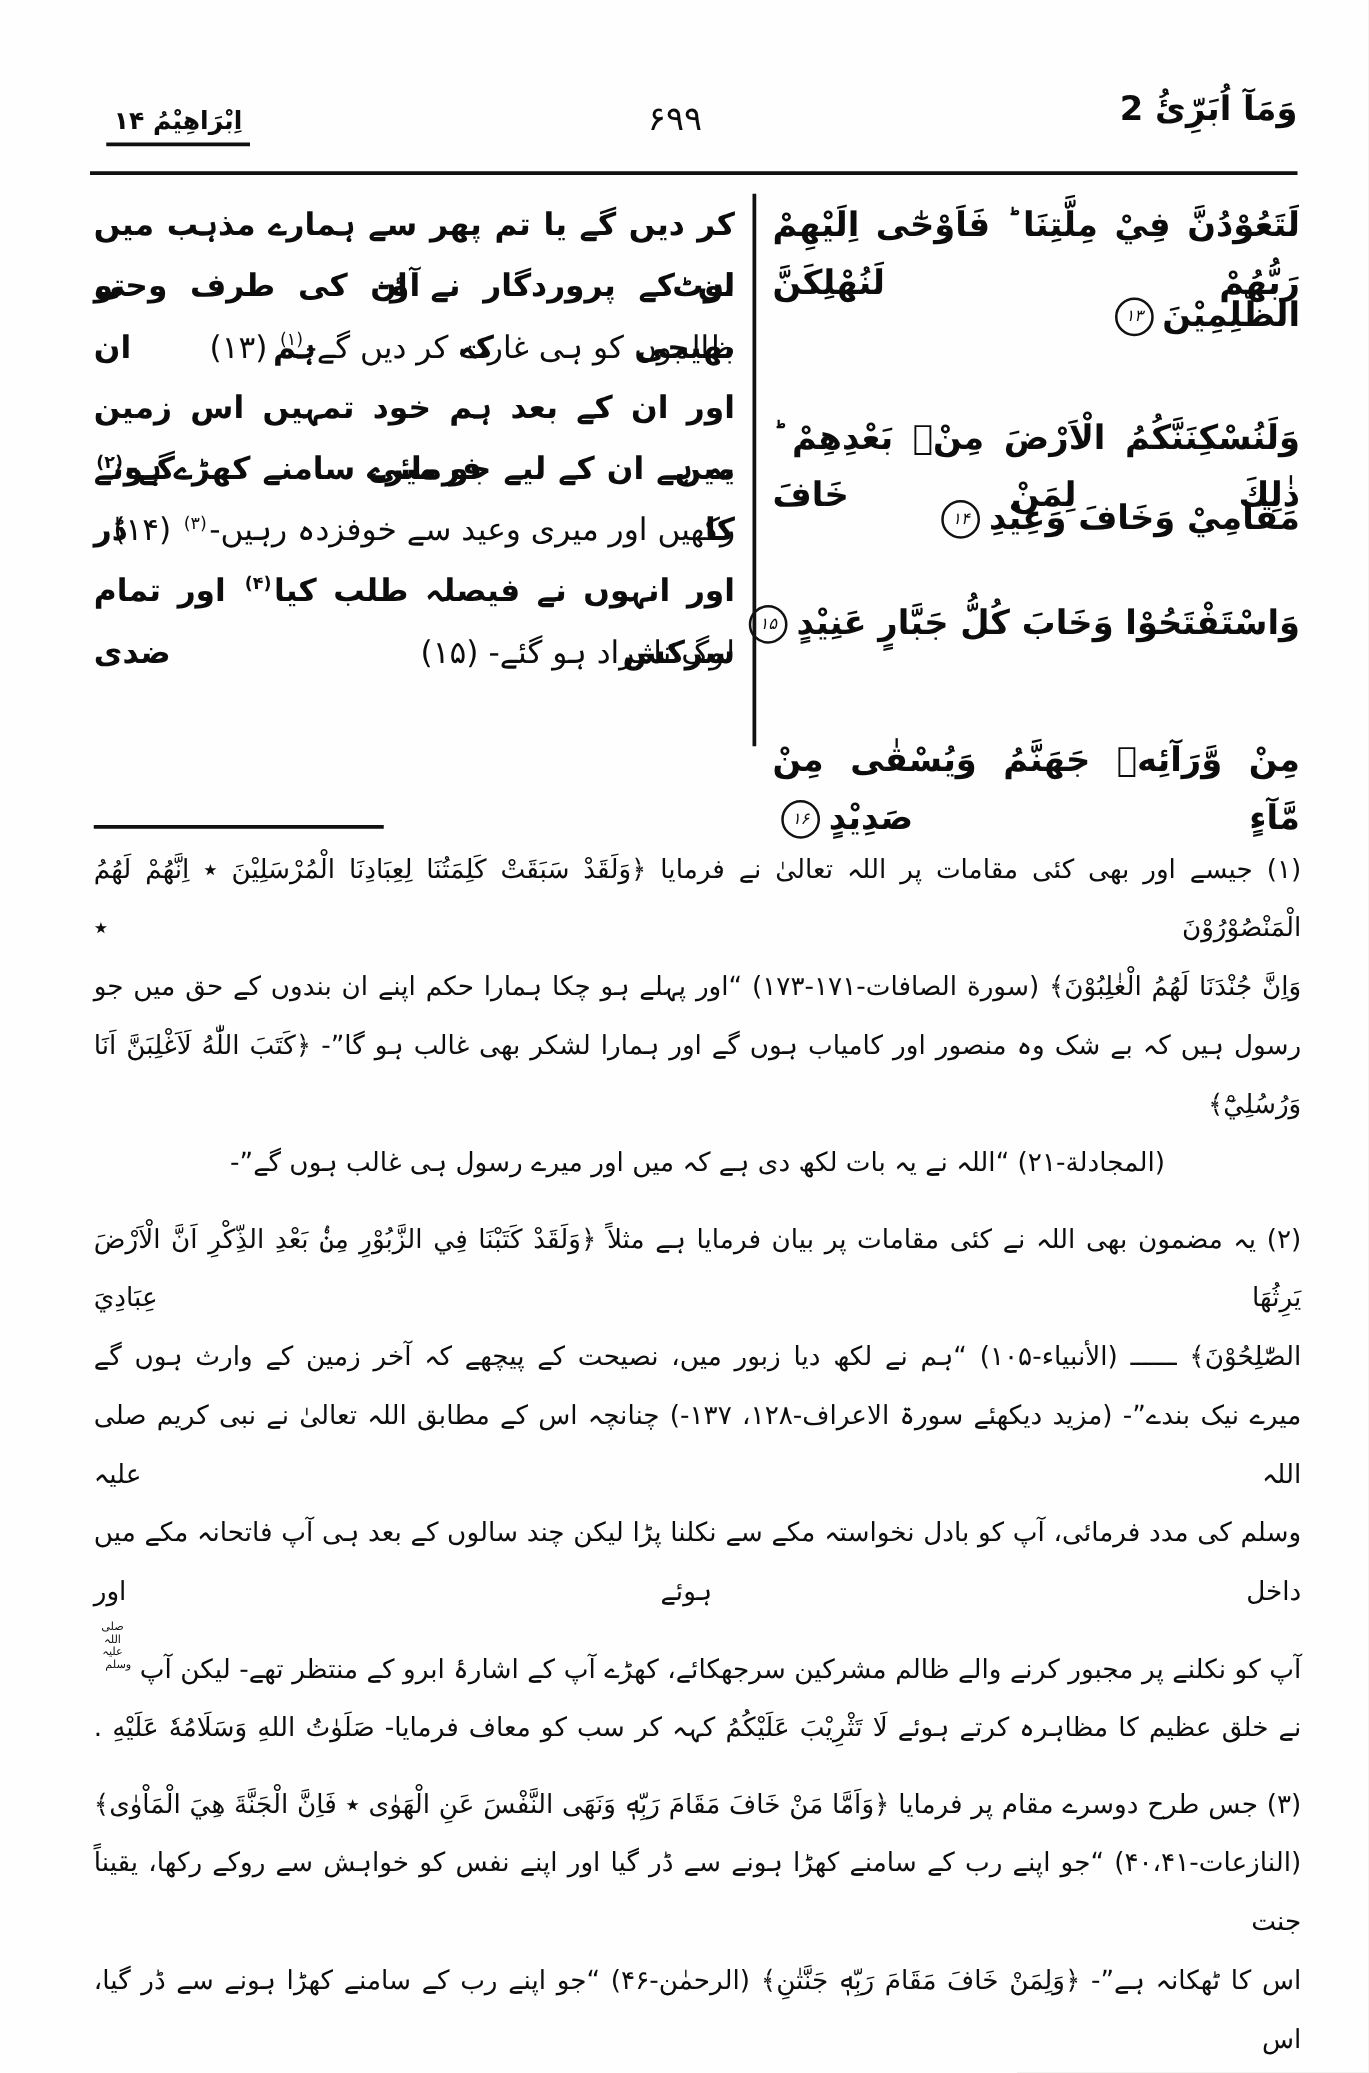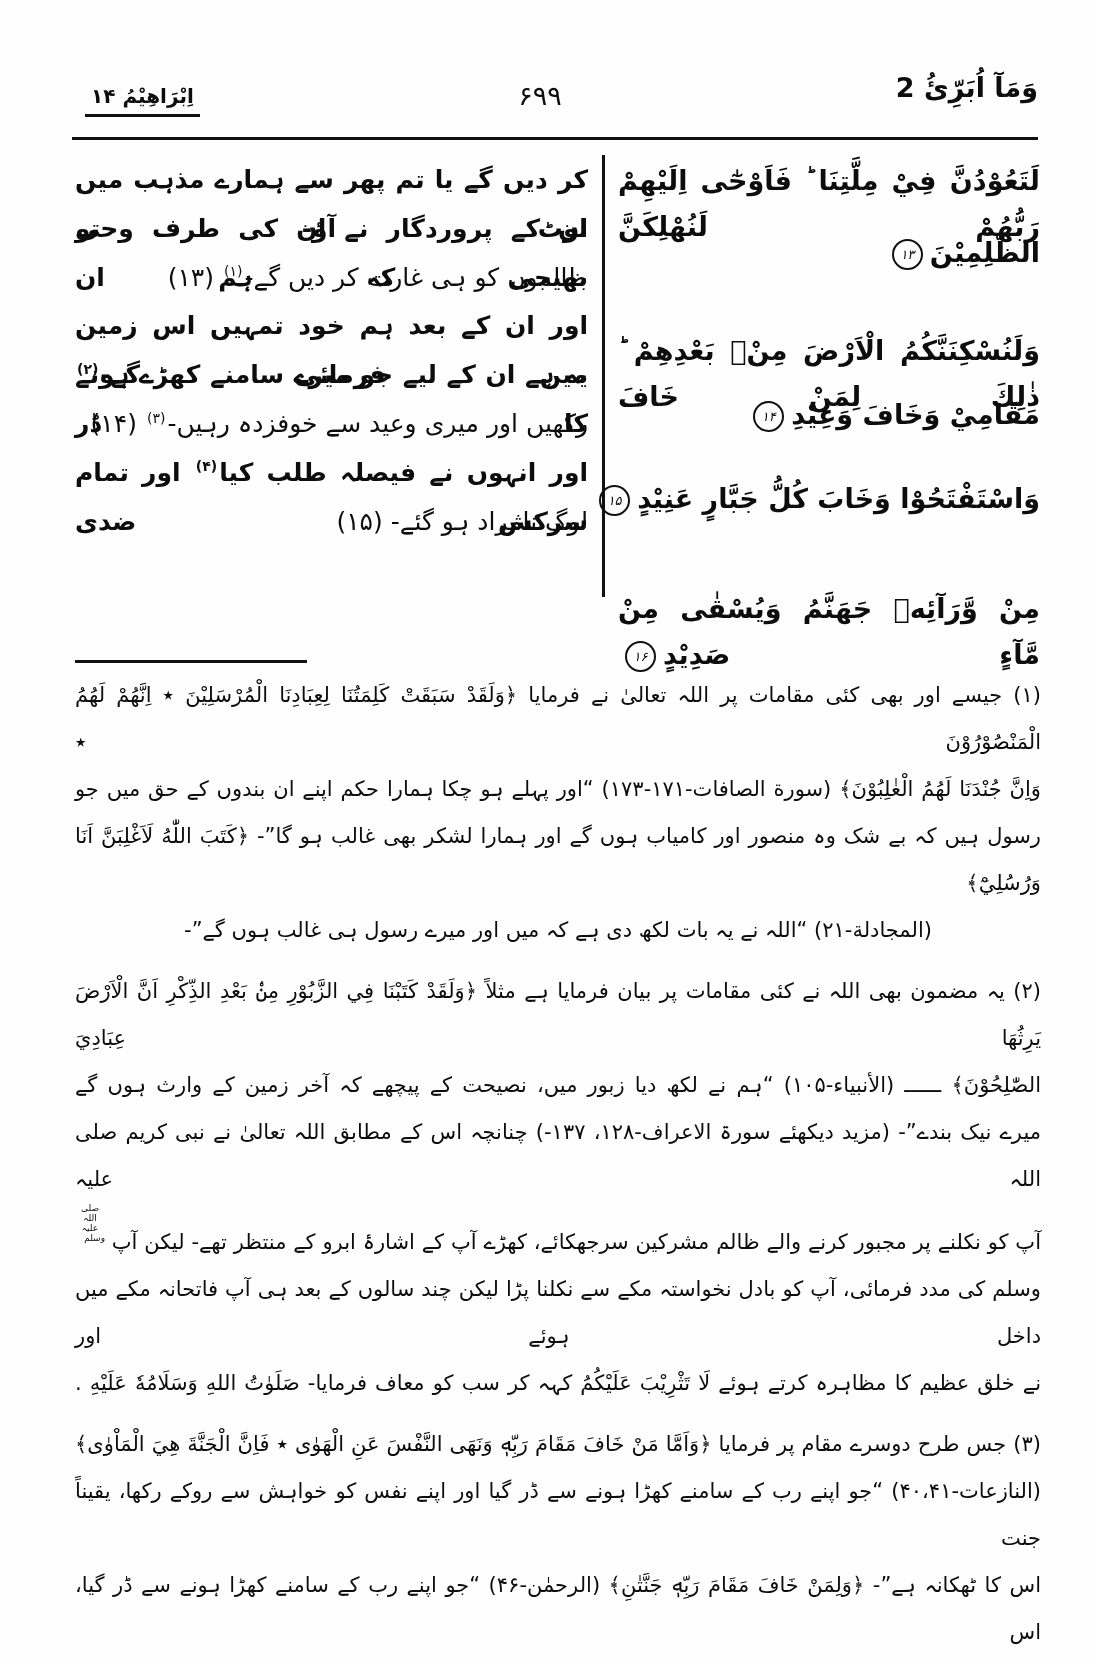--- a/index.html
+++ b/index.html
@@ -98,22 +98,22 @@
       <div class="fn-line fn-just">(۱) جیسے اور بھی کئی مقامات پر اللہ تعالیٰ نے فرمایا ﴿وَلَقَدْ سَبَقَتْ كَلِمَتُنَا لِعِبَادِنَا الْمُرْسَلِيْنَ ٭ اِنَّهُمْ لَهُمُ الْمَنْصُوْرُوْنَ ٭</div>
       <div class="fn-line fn-just">وَاِنَّ جُنْدَنَا لَهُمُ الْغٰلِبُوْنَ﴾ (سورة الصافات-۱۷۱-۱۷۳) “اور پہلے ہو چکا ہمارا حکم اپنے ان بندوں کے حق میں جو</div>
       <div class="fn-line fn-just">رسول ہیں کہ بے شک وہ منصور اور کامیاب ہوں گے اور ہمارا لشکر بھی غالب ہو گا”- ﴿كَتَبَ اللّٰهُ لَاَغْلِبَنَّ اَنَا وَرُسُلِيْٓ﴾</div>
       <div class="fn-line fn-end">(المجادلة-۲۱) “اللہ نے یہ بات لکھ دی ہے کہ میں اور میرے رسول ہی غالب ہوں گے”-</div>
     </div>
 
     <div class="fn">
       <div class="fn-line fn-just">(۲) یہ مضمون بھی اللہ نے کئی مقامات پر بیان فرمایا ہے مثلاً ﴿وَلَقَدْ كَتَبْنَا فِي الزَّبُوْرِ مِنْۢ بَعْدِ الذِّكْرِ اَنَّ الْاَرْضَ يَرِثُهَا عِبَادِيَ</div>
       <div class="fn-line fn-just">الصّٰلِحُوْنَ﴾ ــــــ (الأنبياء-۱۰۵) “ہم نے لکھ دیا زبور میں، نصیحت کے پیچھے کہ آخر زمین کے وارث ہوں گے</div>
       <div class="fn-line fn-just">میرے نیک بندے”- (مزید دیکھئے سورۃ الاعراف-۱۲۸، ۱۳۷-) چنانچہ اس کے مطابق اللہ تعالیٰ نے نبی کریم صلی اللہ علیہ</div>
+      <div class="fn-line fn-just">وسلم کی مدد فرمائی، آپ کو بادل نخواستہ مکے سے نکلنا پڑا لیکن چند سالوں کے بعد ہی آپ فاتحانہ مکے میں داخل ہوئے اور</div>
       <div class="fn-line fn-just"><span>آپ کو نکلنے پر مجبور کرنے والے ظالم مشرکین سرجھکائے، کھڑے آپ کے اشارۂ ابرو کے منتظر تھے- لیکن آپ</span> <span class="saw-mark">صلی اللہ علیہ وسلم</span></div>
-      <div class="fn-line fn-just">وسلم کی مدد فرمائی، آپ کو بادل نخواستہ مکے سے نکلنا پڑا لیکن چند سالوں کے بعد ہی آپ فاتحانہ مکے میں داخل ہوئے اور</div>
       <div class="fn-line fn-just">نے خلق عظیم کا مظاہرہ کرتے ہوئے لَا تَثْرِيْبَ عَلَيْكُمُ کہہ کر سب کو معاف فرمایا- صَلَوٰتُ اللهِ وَسَلَامُهٗ عَلَيْهِ .</div>
     </div>
 
     <div class="fn">
       <div class="fn-line fn-just">(۳) جس طرح دوسرے مقام پر فرمایا ﴿وَاَمَّا مَنْ خَافَ مَقَامَ رَبِّهٖ وَنَهَى النَّفْسَ عَنِ الْهَوٰى ٭ فَاِنَّ الْجَنَّةَ هِيَ الْمَاْوٰى﴾</div>
       <div class="fn-line fn-just">(النازعات-۴۰،۴۱) “جو اپنے رب کے سامنے کھڑا ہونے سے ڈر گیا اور اپنے نفس کو خواہش سے روکے رکھا، یقیناً جنت</div>
       <div class="fn-line fn-just">اس کا ٹھکانہ ہے”- ﴿وَلِمَنْ خَافَ مَقَامَ رَبِّهٖ جَنَّتٰنِ﴾ (الرحمٰن-۴۶) “جو اپنے رب کے سامنے کھڑا ہونے سے ڈر گیا، اس</div>
       <div class="fn-line fn-end">کے لیے دو جنتیں ہیں”-</div>
     </div>
 

